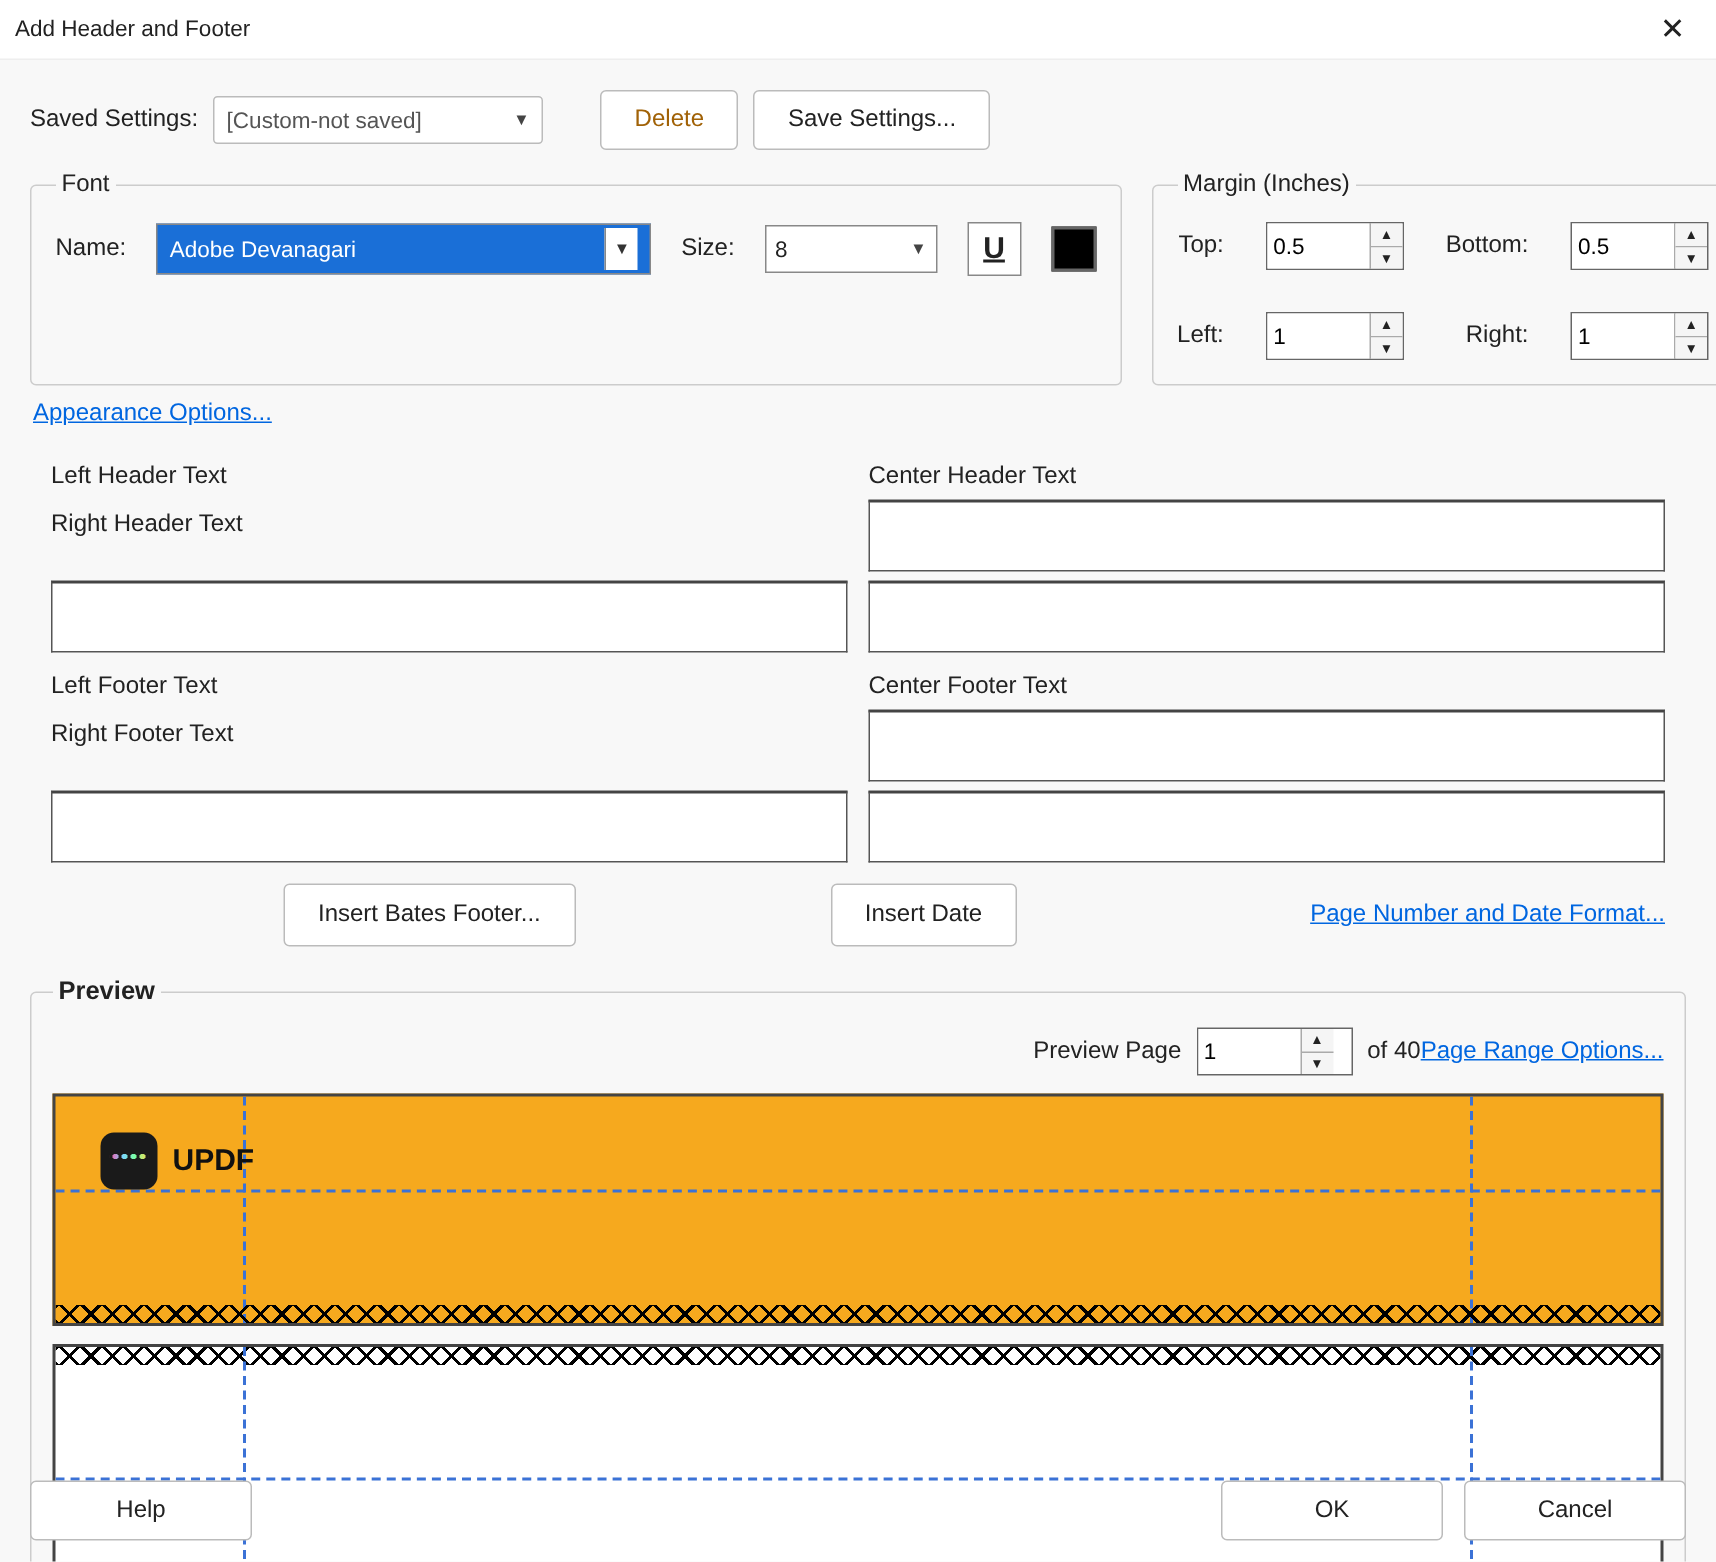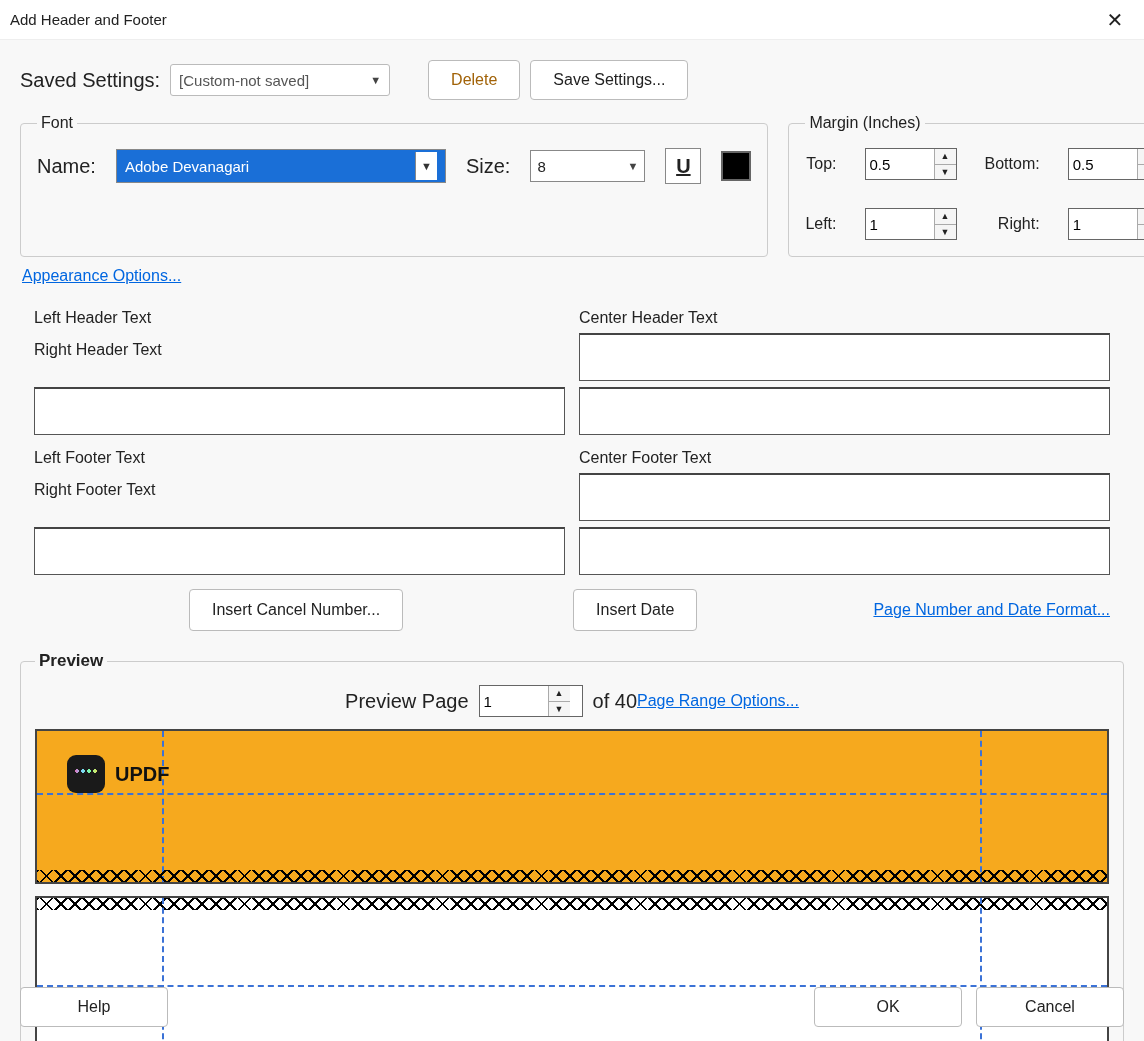--- a/index.html
+++ b/index.html
@@ -28,21 +28,21 @@
     font-size: 20px;
     width: 30px; height: 30px;
     text-align: center;
     line-height: 30px;
     cursor: pointer;
   }
   .content {
     padding: 20px;
   }
   .row { display: flex; align-items: center; gap: 10px; margin-bottom: 14px;}
-  .label { font-size: 20px; }
+  .label { font-size: 16px; }
   .select {
     border: 1px solid #bbb;
     background: #fff;
     height: 32px;
     display: flex;
     align-items: center;
     justify-content: space-between;
     padding: 0 8px;
     font-size: 15px;
     color: #555;
@@ -139,21 +139,21 @@
     padding: 0 14px;
   }
   .insert-row .btn { height: 42px; }
 
   .preview-fs {
     border: 1px solid #ccc;
     margin: 20px 0 0 0;
     padding: 14px;
   }
   .preview-legend { font-weight: bold; font-size: 17px; padding: 0 4px;}
-  .preview-top { display:flex; align-items:center; justify-content: center; margin-bottom:12px;}
+  .preview-top { display:flex; align-items:center; justify-content: flex-end; margin-bottom:12px;}
   .preview-top .left { display:flex; align-items:center; gap:10px; }
 
   .preview-area { display:flex; flex-direction:column; gap:12px; }
   .preview-pane {
     border: 2px solid #444;
     position: relative;
     height: 155px;
     background: #fff;
     overflow: hidden;
   }
@@ -290,21 +290,21 @@
     <div class="glabel">Center Footer Text</div>
     <div class="glabel">Right Footer Text</div>
 
     <input class="field" value="" style="">
     <input class="field" value="" style="">
     <input class="field" value="" style="">
   </div>
 
   <div class="insert-row">
     <div style="width:155px;"></div>
-    <div class="btn">Insert Cancel Number...</div>
+    <div class="btn">Insert Bates Footer...</div>
     <div style="flex:0 0 170px;"></div>
     <div class="btn">Insert Date</div>
     <div style="flex:1;"></div>
     <span class="link">Page Number and Date Format...</span>
   </div>
 
   <fieldset class="preview-fs">
     <legend class="preview-legend">Preview</legend>
     <div class="preview-top">
       <div class="left">

